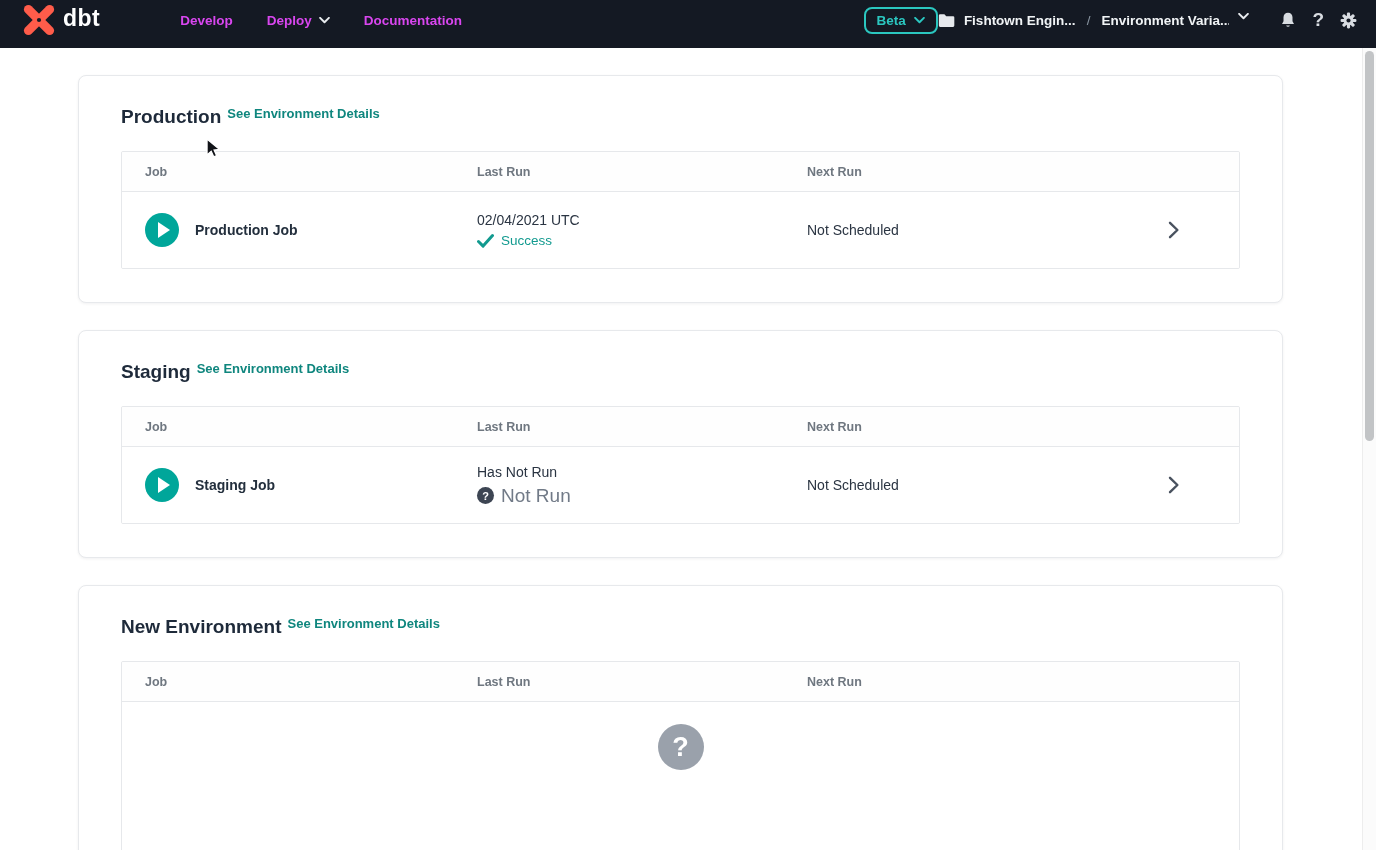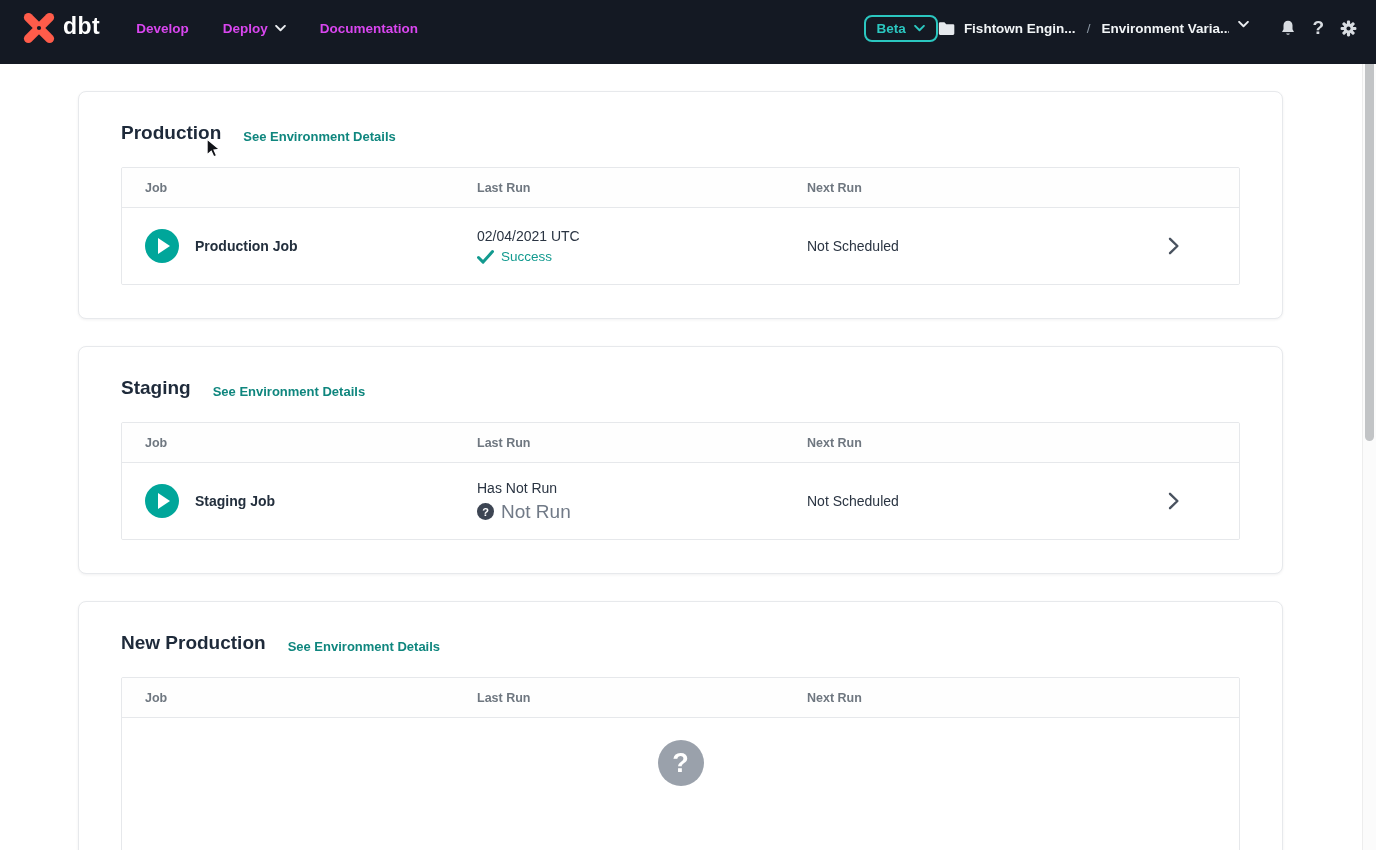--- a/index.html
+++ b/index.html
@@ -4,22 +4,22 @@
 <style>
   * { margin:0; padding:0; box-sizing:border-box; }
   html,body { width:1376px; height:850px; overflow:hidden; }
   body {
     font-family:"Liberation Sans","DejaVu Sans",sans-serif;
     background:#ffffff; position:relative; color:#222f3e;
   }
 
   
   .topbar {
-    height:64px; background:#141923; display:flex; align-items:center;
-    padding:0 18px 8px 22px; position:relative; z-index:5;
+    height:48px; background:#141923; display:flex; align-items:center;
+    padding:0 18px 8px 22px; position:relative; z-index:5;gap:44px;
   }
   .brand { display:flex; align-items:center; gap:7px; cursor:pointer; }
   .brand-logo { width:34px; height:34px; }
   .brand-word { color:#ffffff; font-size:23px; font-weight:700; letter-spacing:.5px; line-height:1; padding-bottom:3px; }
   .topnav { display:flex; align-items:center; margin-left:36px; gap:34px; }
   .topnav-item {
     color:#d946ef; font-size:13.5px; font-weight:700; cursor:pointer;
     display:flex; align-items:center; gap:7px; background:none; border:none;
     font-family:inherit;
     text-align:right;
@@ -45,21 +45,21 @@
   .page-title { font-size:27px; font-weight:700; color:#1e2a3a; letter-spacing:.2px; }
   .create-btn {
     background:#0b7a72; color:#ffffff; border:none; border-radius:6px;
     font-size:14px; font-weight:600; padding:10px 19px; cursor:pointer;
     font-family:inherit;
   }
   .card {
     margin-top:27px; background:#fff; border:1px solid #e7e9ec; border-radius:8px;
     box-shadow:0 1px 3px rgba(20,25,35,.06); padding:30px 42px 33px 42px;
   }
-  .card-head { display:flex; align-items:flex-end; gap:22px; }
+  .card-head { display:flex; align-items:flex-start; gap:6px; }
   .env-name { font-size:19px; font-weight:700; color:#1e2a3a; }
   .env-link { font-size:13px; font-weight:700; color:#0f867e; text-decoration:none; cursor:pointer; }
 
   .jobs-table { margin-top:23px; border:1px solid #e6e8eb; border-radius:2px; overflow:hidden; }
   .tgrid { display:grid; grid-template-columns:332px 330px 1fr 130px; padding-left:23px; align-items:center; }
   .thead { height:40px; border-bottom:1px solid #e6e8eb; background:#fefefe; }
   .th { font-size:12.5px; font-weight:700; color:#6f7780; }
   .trow { height:76px; background:#fff; cursor:pointer; }
   .job-cell { display:flex; align-items:center; gap:16px; }
   .play-btn {
@@ -246,21 +246,21 @@
           <svg width="14" height="18" viewBox="0 0 12 18">
             <path d="M2 1.8l7.4 7.2L2 16.2" fill="none" stroke="#49525f" stroke-width="2.4" stroke-linecap="round" stroke-linejoin="round"></path>
           </svg>
         </div>
       </div>
     </div>
   </section>
 
   <section class="card">
     <div class="card-head">
-      <h2 class="env-name">New Production</h2>
+      <h2 class="env-name">New Environment</h2>
       <a class="env-link">See Environment Details</a>
     </div>
     <div class="jobs-table">
       <div class="tgrid thead">
         <span class="th">Job</span>
         <span class="th">Last Run</span>
         <span class="th">Next Run</span>
         <span></span>
       </div>
       <div class="empty-body">

